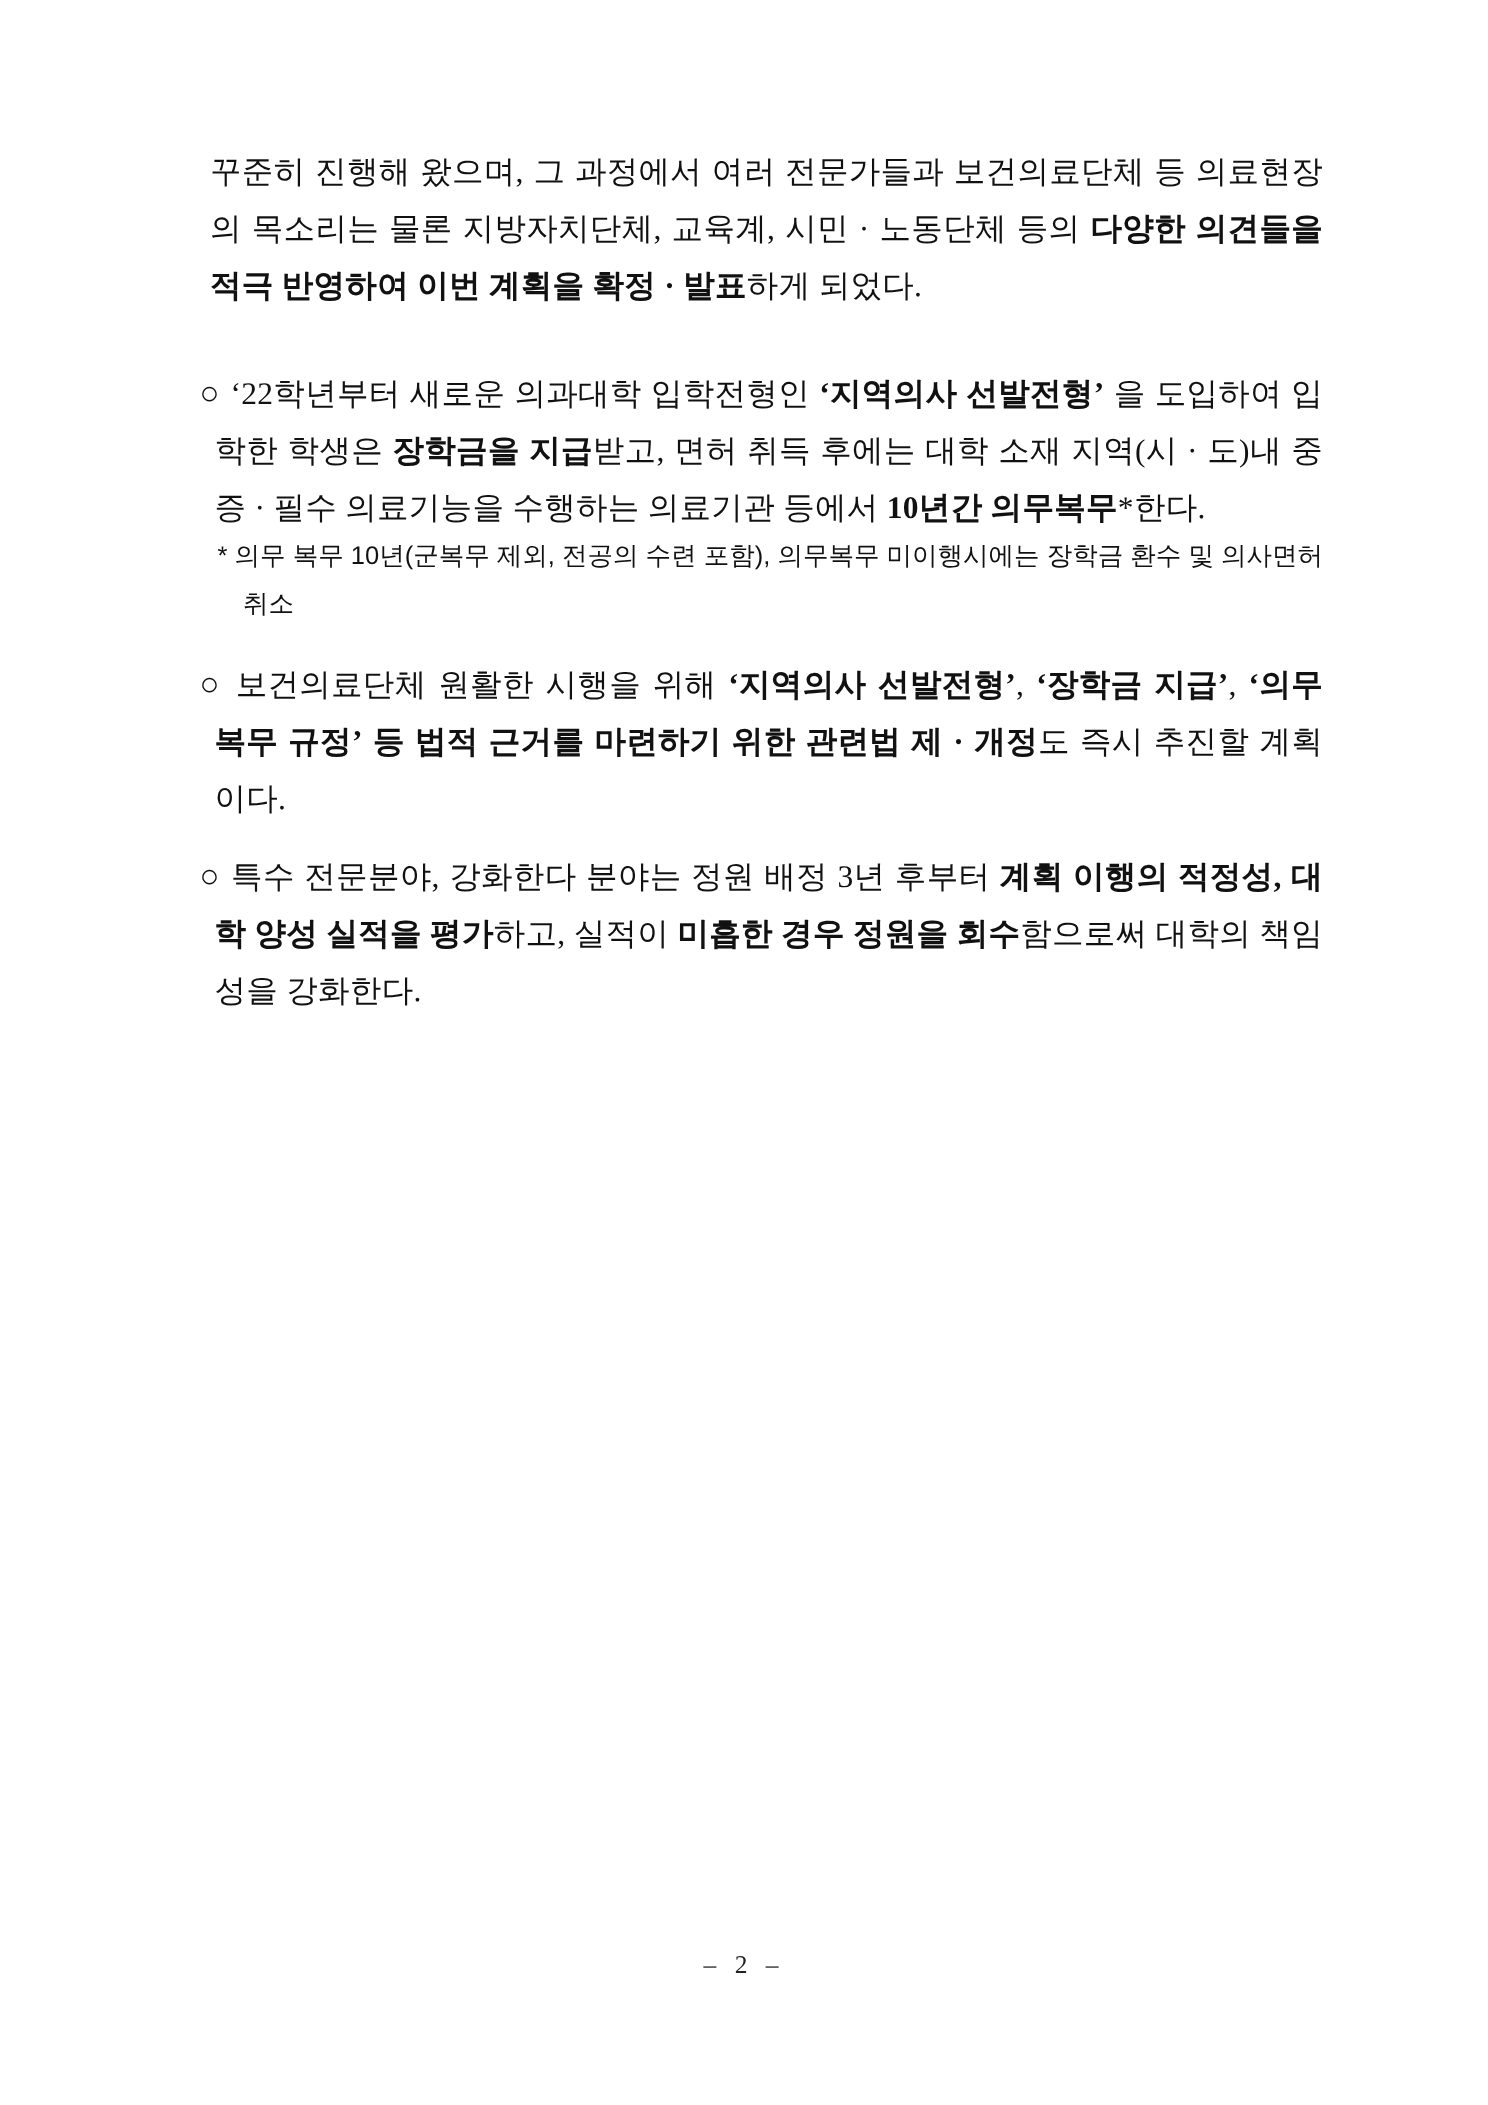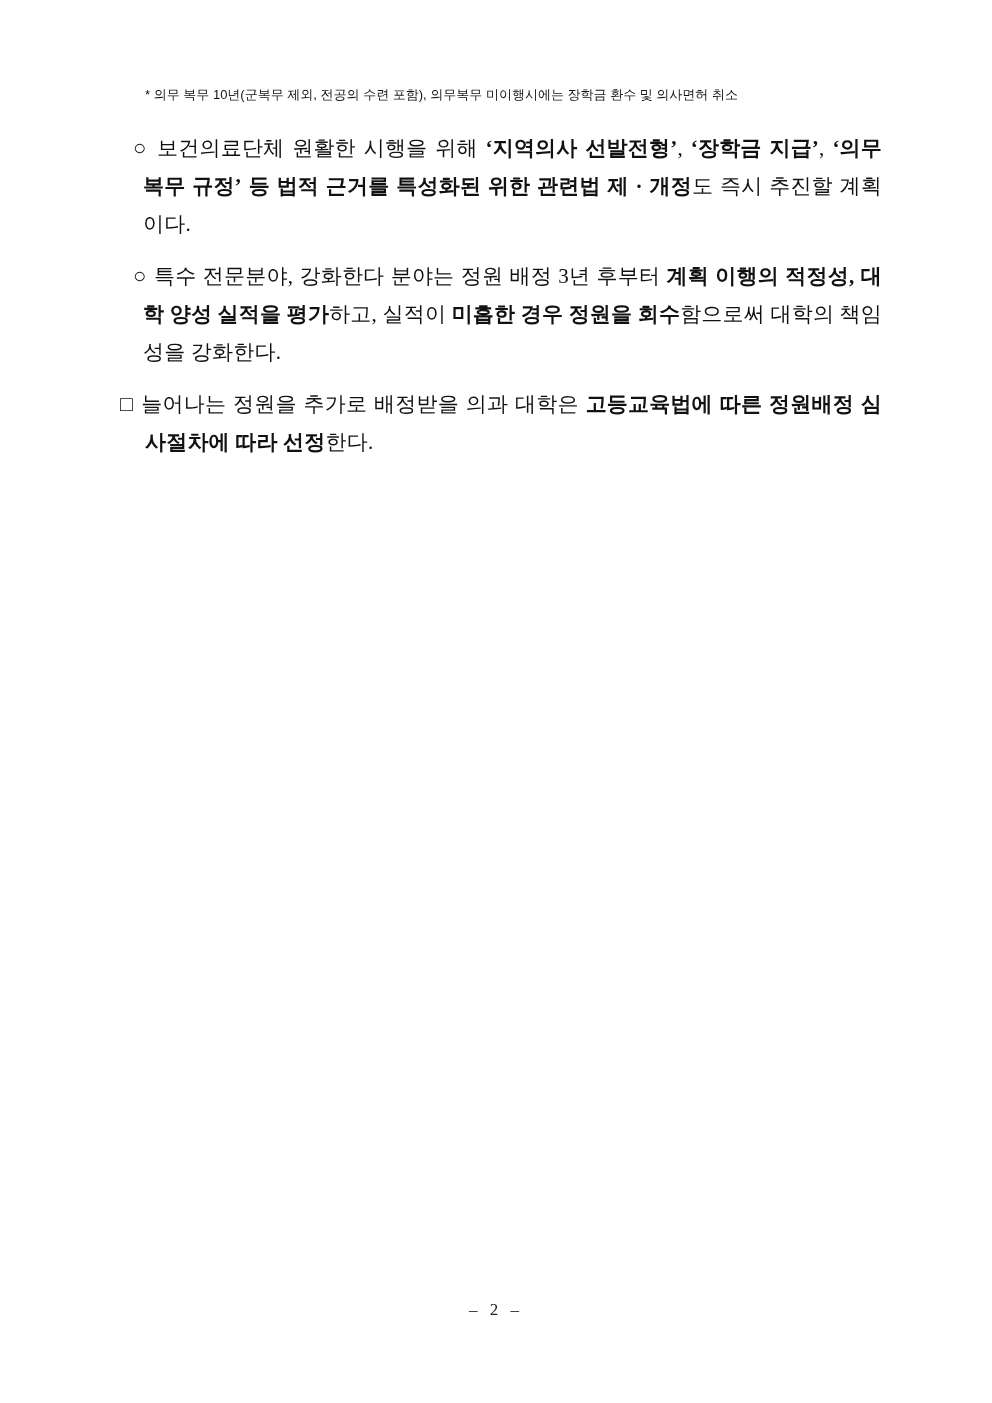--- a/index.html
+++ b/index.html
@@ -42,21 +42,21 @@
   }
   
   .block.circ {
     margin: 0 0 14px 13px;
     padding-left: 10px;
     text-indent: -10px;
   }
   
   .block.fn {
     font-family: "Liberation Sans", "DejaVu Sans", sans-serif;
-    font-size: 13px;
+    font-size: 17px;
     line-height: 32px;
     margin: -16px 0 18px 25px;
     padding-left: 17px;
     text-indent: -17px;
     letter-spacing: 0;
   }
   .bullet {
     display: inline;
   }
   .block.circ .bullet { font-size: 22px; }
@@ -68,19 +68,20 @@
     text-align: center;
     font-size: 17px;
     letter-spacing: 4px;
     color: #222222;
   }
 </style>
 </head>
 <body>
 
 <div class="doc">
+    <div class="block para"><span>꾸준히 진행해 왔으며, 그 과정에서 여러 전문가들과 보건의료단체 등 의료현장의 목소리는 물론 지방자치단체, 교육계, 시민 · 노동단체 등의 </span><b>다양한 의견들을 적극 반영하여 이번 계획을 확정 · 발표</b><span>하게 되었다.</span></div>
+    <div class="block circ"><span class="bullet">○&nbsp;</span><span>‘22학년부터 새로운 의과대학 입학전형인 </span><b>‘지역의사 선발전형’</b><span> 을 도입하여 입학한 학생은 </span><b>장학금을 지급</b><span>받고, 면허 취득 후에는 대학 소재 지역(시 · 도)내 중증 · 필수 의료기능을 수행하는 의료기관 등에서 </span><b>10년간 의무복무</b><span>*한다.</span></div>
     <div class="block fn"><span class="bullet">*&nbsp;</span><span>의무 복무 10년(군복무 제외, 전공의 수련 포함), 의무복무 미이행시에는 장학금 환수 및 의사면허 취소</span></div>
-    <div class="block circ"><span class="bullet">○&nbsp;</span><span>보건의료단체 원활한 시행을 위해 </span><b>‘지역의사 선발전형’</b><span>, </span><b>‘장학금 지급’</b><span>, </span><b>‘의무 복무 규정’</b><span> </span><b>등 법적 근거를 특성화된 위한 관련법 제 · 개정</b><span>도 즉시 추진할 계획이다.</span></div>
+    <div class="block circ"><span class="bullet">○&nbsp;</span><span>보건의료단체 원활한 시행을 위해 </span><b>‘지역의사 선발전형’</b><span>, </span><b>‘장학금 지급’</b><span>, </span><b>‘의무 복무 규정’</b><span> </span><b>등 법적 근거를 마련하기 위한 관련법 제 · 개정</b><span>도 즉시 추진할 계획이다.</span></div>
     <div class="block circ"><span class="bullet">○&nbsp;</span><span>특수 전문분야, 강화한다 분야는 정원 배정 3년 후부터 </span><b>계획 이행의 적정성, 대학 양성 실적을 평가</b><span>하고, 실적이 </span><b>미흡한 경우 정원을 회수</b><span>함으로써 대학의 책임성을 강화한다.</span></div>
-    <div class="block sq"><span class="bullet">□&nbsp;</span><span>늘어나는 정원을 추가로 배정받을 의과 대학은 </span><b>고등교육법에 따른 정원배정 심사절차에 따라 선정</b><span>한다.</span></div>
   </div>
 
 <div class="page-number">– 2 –</div>
 
 </body></html>

